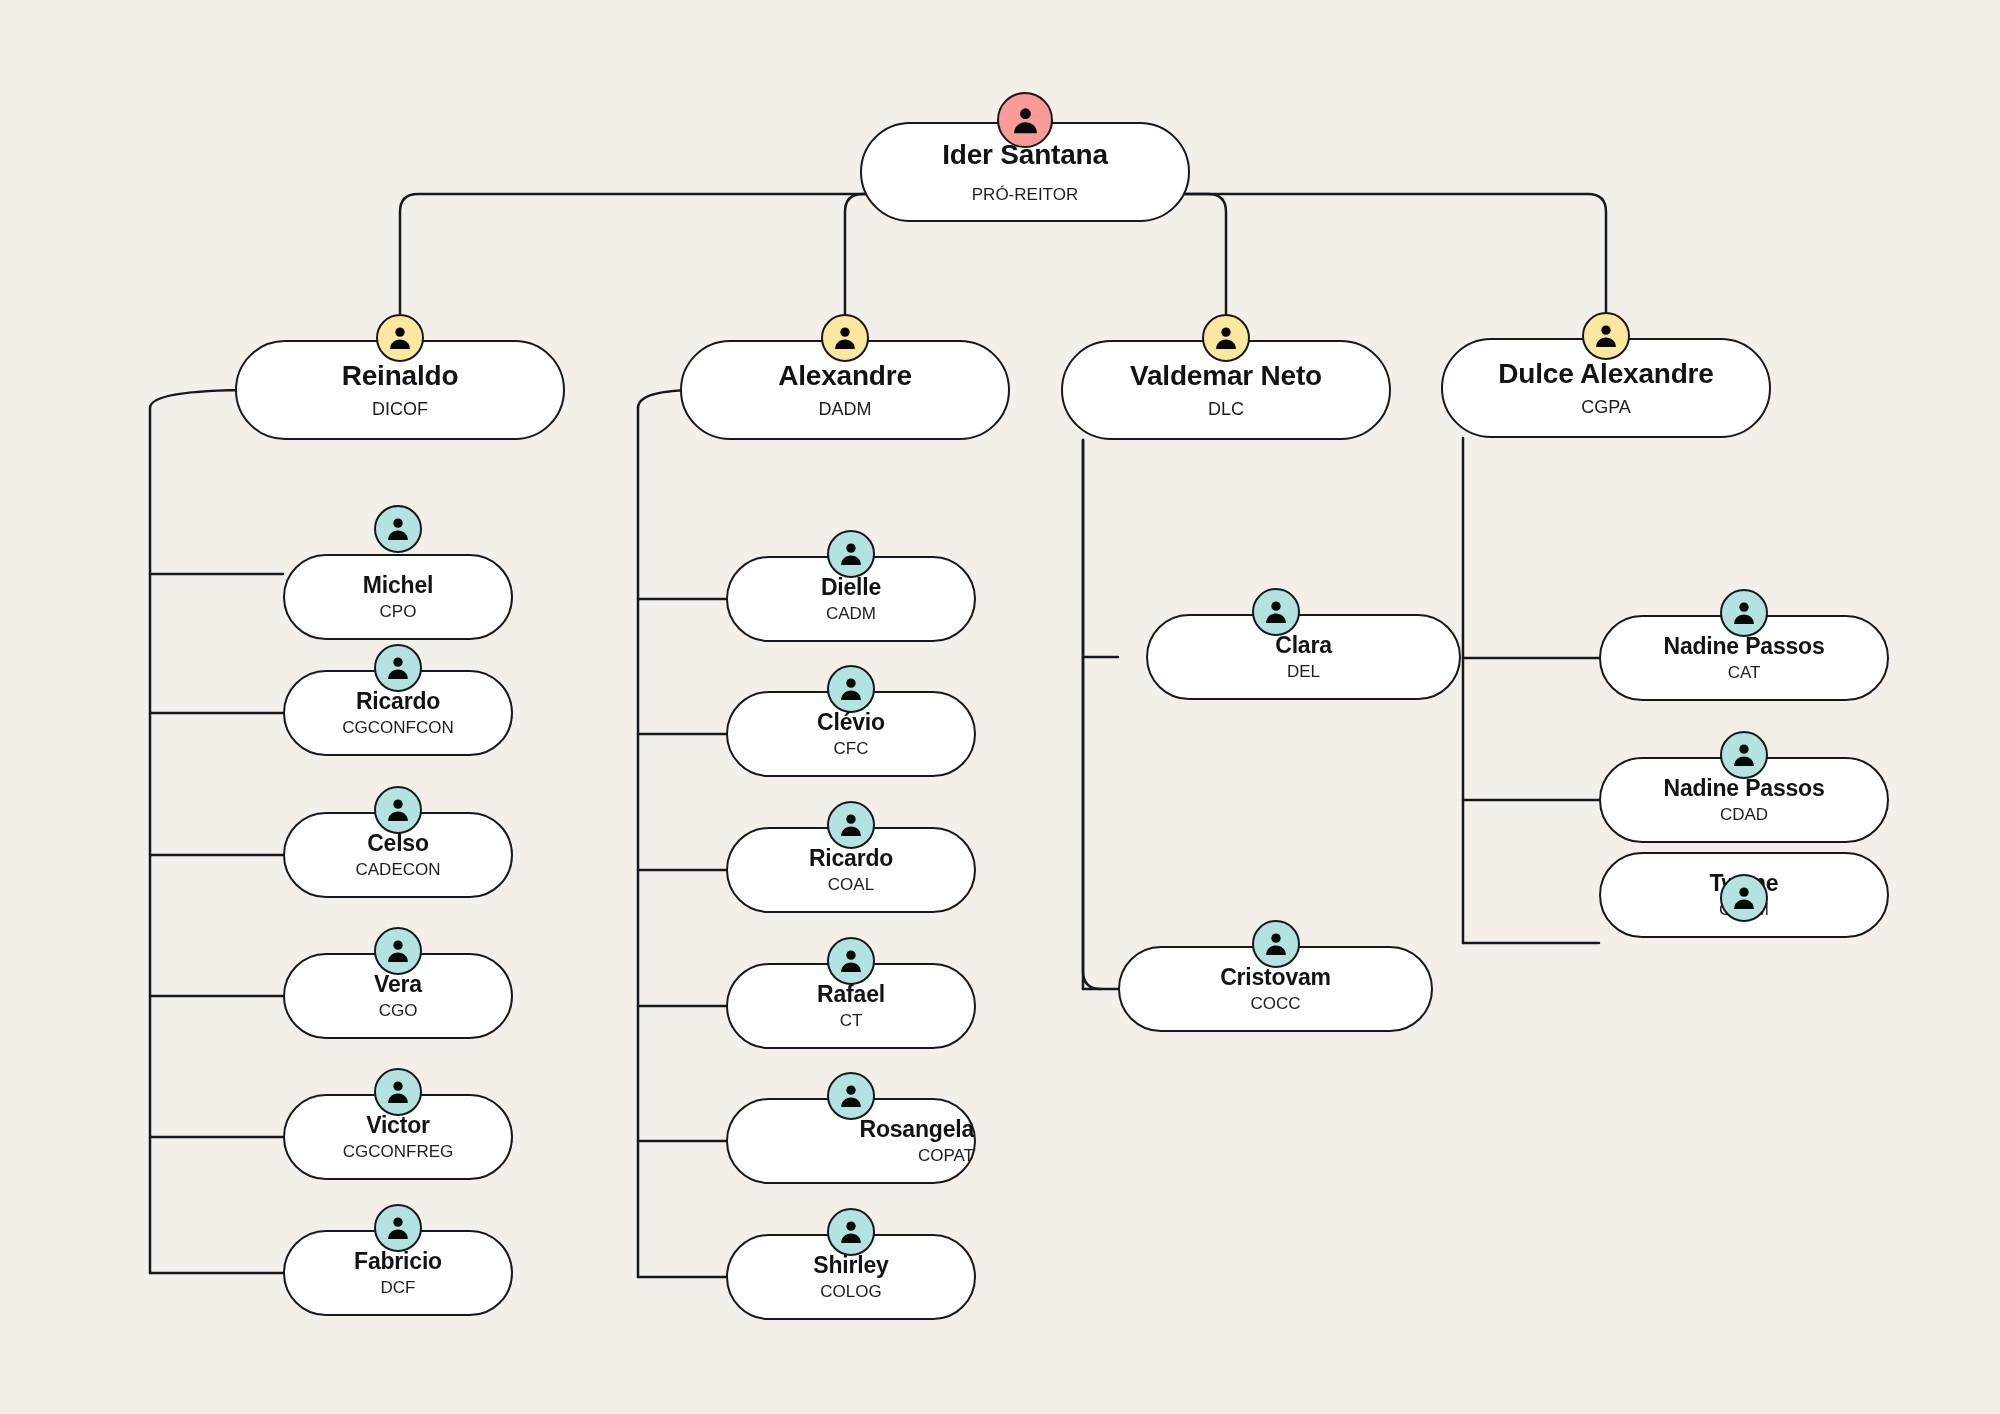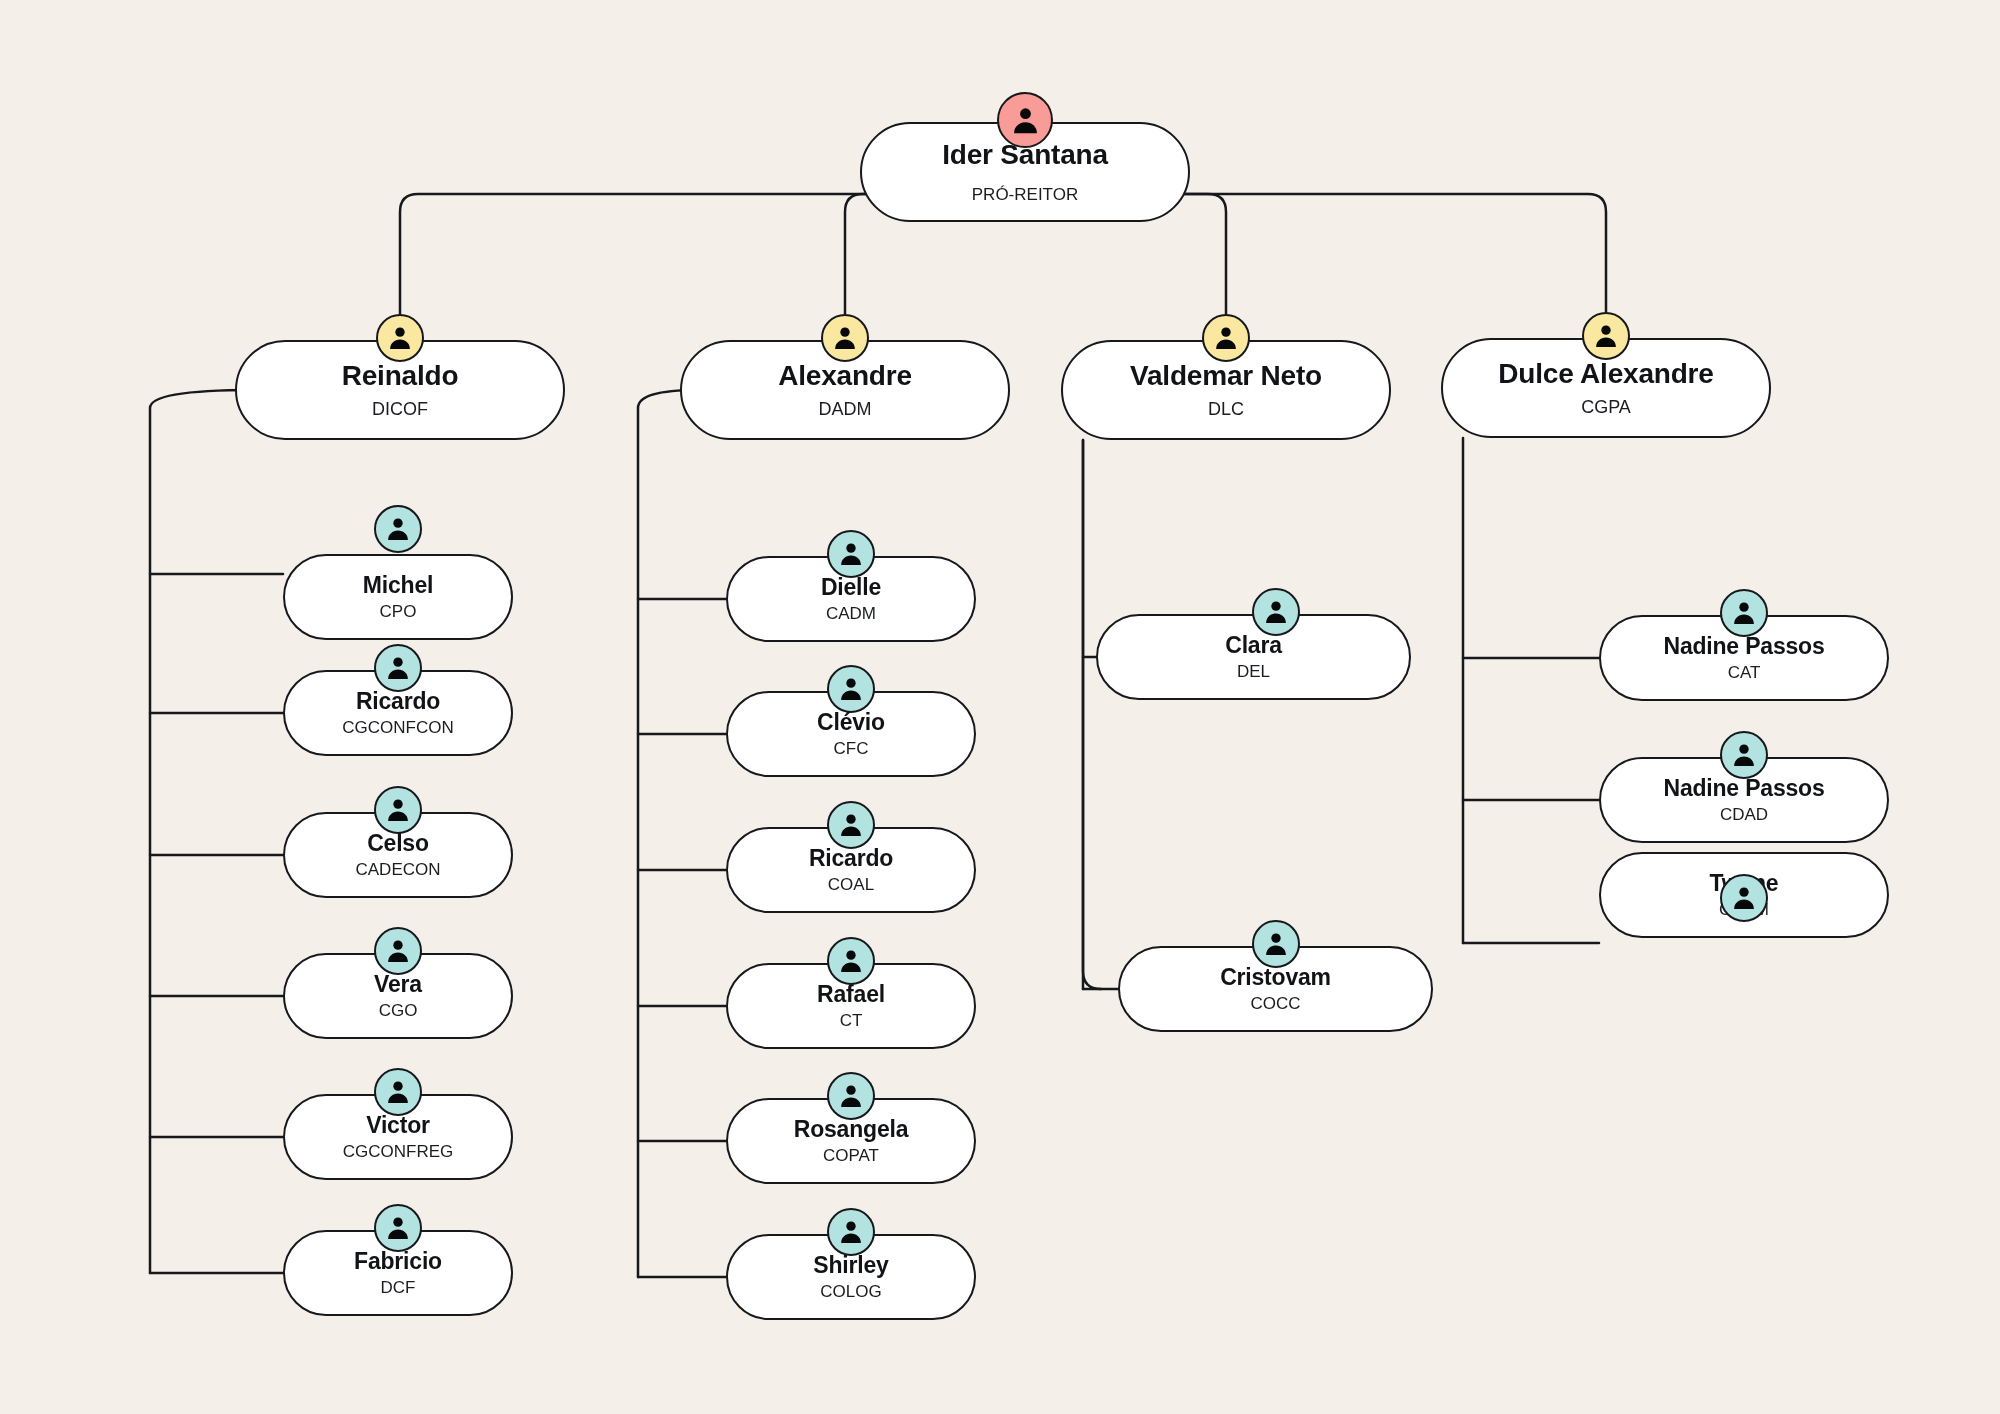--- a/index.html
+++ b/index.html
@@ -270,41 +270,41 @@
     <div class="node lv3" style="left: 726px; top: 963px; width: 250px; height: 86px;">
       <div class="nm">Rafael</div>
       <div class="rl">CT</div>
     </div>
     <div class="avatar av-l3" style="left: 827px; top: 937px;">
       <svg viewBox="0 0 24 24" width="32" height="32">
         <circle cx="12" cy="7.6" r="3.5" fill="#070809"></circle>
         <path d="M4.6 20.2c0-4.2 3.3-7.1 7.4-7.1s7.4 2.9 7.4 7.1z" fill="#070809"></path>
       </svg>
     </div>
-    <div class="node lv3" style="left: 726px; top: 1098px; width: 250px; height: 86px;">
+    <div class="node lv3" style="left: 726px; top: 1098px; width: 250px; height: 86px; align-items: flex-end;">
       <div class="nm">Rosangela</div>
       <div class="rl">COPAT</div>
     </div>
     <div class="avatar av-l3" style="left: 827px; top: 1072px;">
       <svg viewBox="0 0 24 24" width="32" height="32">
         <circle cx="12" cy="7.6" r="3.5" fill="#070809"></circle>
         <path d="M4.6 20.2c0-4.2 3.3-7.1 7.4-7.1s7.4 2.9 7.4 7.1z" fill="#070809"></path>
       </svg>
     </div>
     <div class="node lv3" style="left: 726px; top: 1234px; width: 250px; height: 86px;">
       <div class="nm">Shirley</div>
       <div class="rl">COLOG</div>
     </div>
     <div class="avatar av-l3" style="left: 827px; top: 1208px;">
       <svg viewBox="0 0 24 24" width="32" height="32">
         <circle cx="12" cy="7.6" r="3.5" fill="#070809"></circle>
         <path d="M4.6 20.2c0-4.2 3.3-7.1 7.4-7.1s7.4 2.9 7.4 7.1z" fill="#070809"></path>
       </svg>
     </div>
-    <div class="node lv3" style="left: 1096px; top: 614px; width: 315px; height: 86px;">
+    <div class="node lv3" style="left: 1146px; top: 614px; width: 315px; height: 86px;">
       <div class="nm">Clara</div>
       <div class="rl">DEL</div>
     </div>
     <div class="avatar av-l3" style="left: 1251.5px; top: 588px;">
       <svg viewBox="0 0 24 24" width="32" height="32">
         <circle cx="12" cy="7.6" r="3.5" fill="#070809"></circle>
         <path d="M4.6 20.2c0-4.2 3.3-7.1 7.4-7.1s7.4 2.9 7.4 7.1z" fill="#070809"></path>
       </svg>
     </div>
     <div class="node lv3" style="left: 1118px; top: 946px; width: 315px; height: 86px;">

